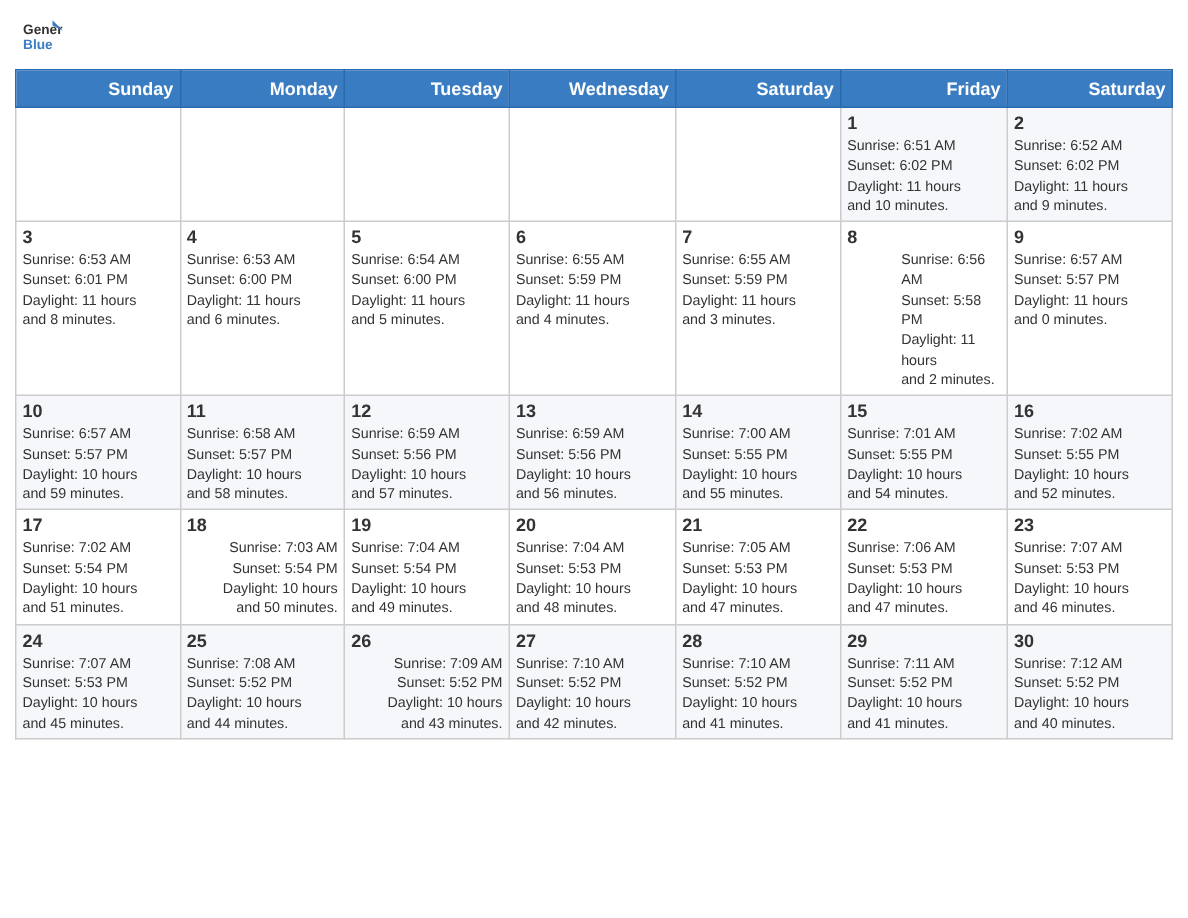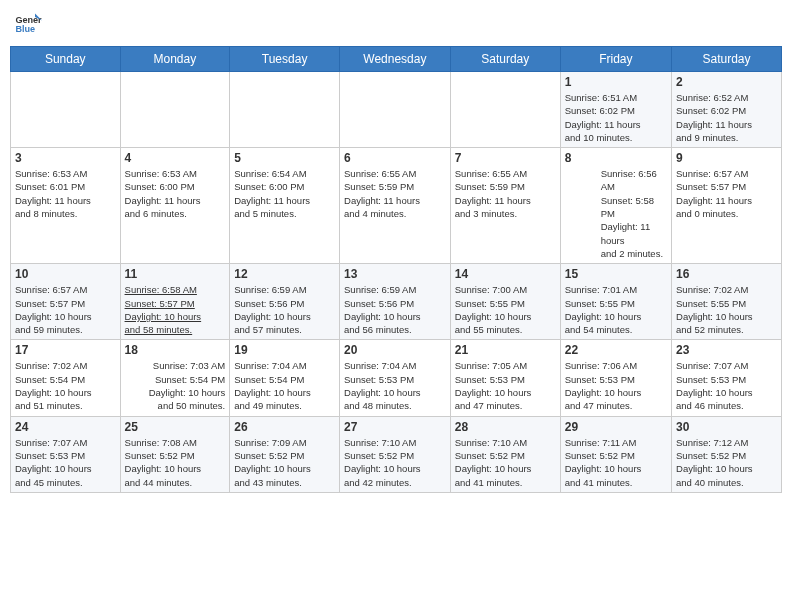--- a/index.html
+++ b/index.html
@@ -40,23 +40,23 @@
     }
     .calendar {
       width: 100%;
       border-collapse: collapse;
       font-size: 10px;
     }
     .calendar thead th {
       background-color: #3a7cc1;
       color: #fff;
       padding: 5px 4px;
-      text-align: center;
+      text-align: right;
       font-size: 12px;
-      font-weight: normal;
+      font-weight: bold;
       border: 1px solid #2a6aaf;
     }
     .calendar tbody td {
       vertical-align: top;
       border: 1px solid #ccc;
       padding: 3px 4px;
       width: 113px;
       min-height: 80px;
       background: #fff;
     }
@@ -187,21 +187,21 @@
       <tr>
         <td>
           <span class="day-num">10</span>
           <div class="day-info" style="white-space: pre-line;">Sunrise: 6:57 AM
 Sunset: 5:57 PM
 Daylight: 10 hours
 and 59 minutes.</div>
         </td>
         <td>
           <span class="day-num">11</span>
-          <div class="day-info" style="white-space: pre-line; text-decoration: underline;">Sunrise: 6:58 AM
+          <div class="day-info" style="white-space: pre-line;">Sunrise: 6:58 AM
 Sunset: 5:57 PM
 Daylight: 10 hours
 and 58 minutes.</div>
         </td>
         <td>
           <span class="day-num">12</span>
           <div class="day-info" style="white-space: pre-line;">Sunrise: 6:59 AM
 Sunset: 5:56 PM
 Daylight: 10 hours
 and 57 minutes.</div>
@@ -296,21 +296,21 @@
         </td>
         <td>
           <span class="day-num">25</span>
           <div class="day-info" style="white-space: pre-line;">Sunrise: 7:08 AM
 Sunset: 5:52 PM
 Daylight: 10 hours
 and 44 minutes.</div>
         </td>
         <td>
           <span class="day-num">26</span>
-          <div class="day-info" style="white-space: pre-line;">Sunrise: 7:09 AM
+          <div class="day-info" style="white-space: pre-line; text-align: right;">Sunrise: 7:09 AM
 Sunset: 5:52 PM
 Daylight: 10 hours
 and 43 minutes.</div>
         </td>
         <td>
           <span class="day-num">27</span>
           <div class="day-info" style="white-space: pre-line;">Sunrise: 7:10 AM
 Sunset: 5:52 PM
 Daylight: 10 hours
 and 42 minutes.</div>

